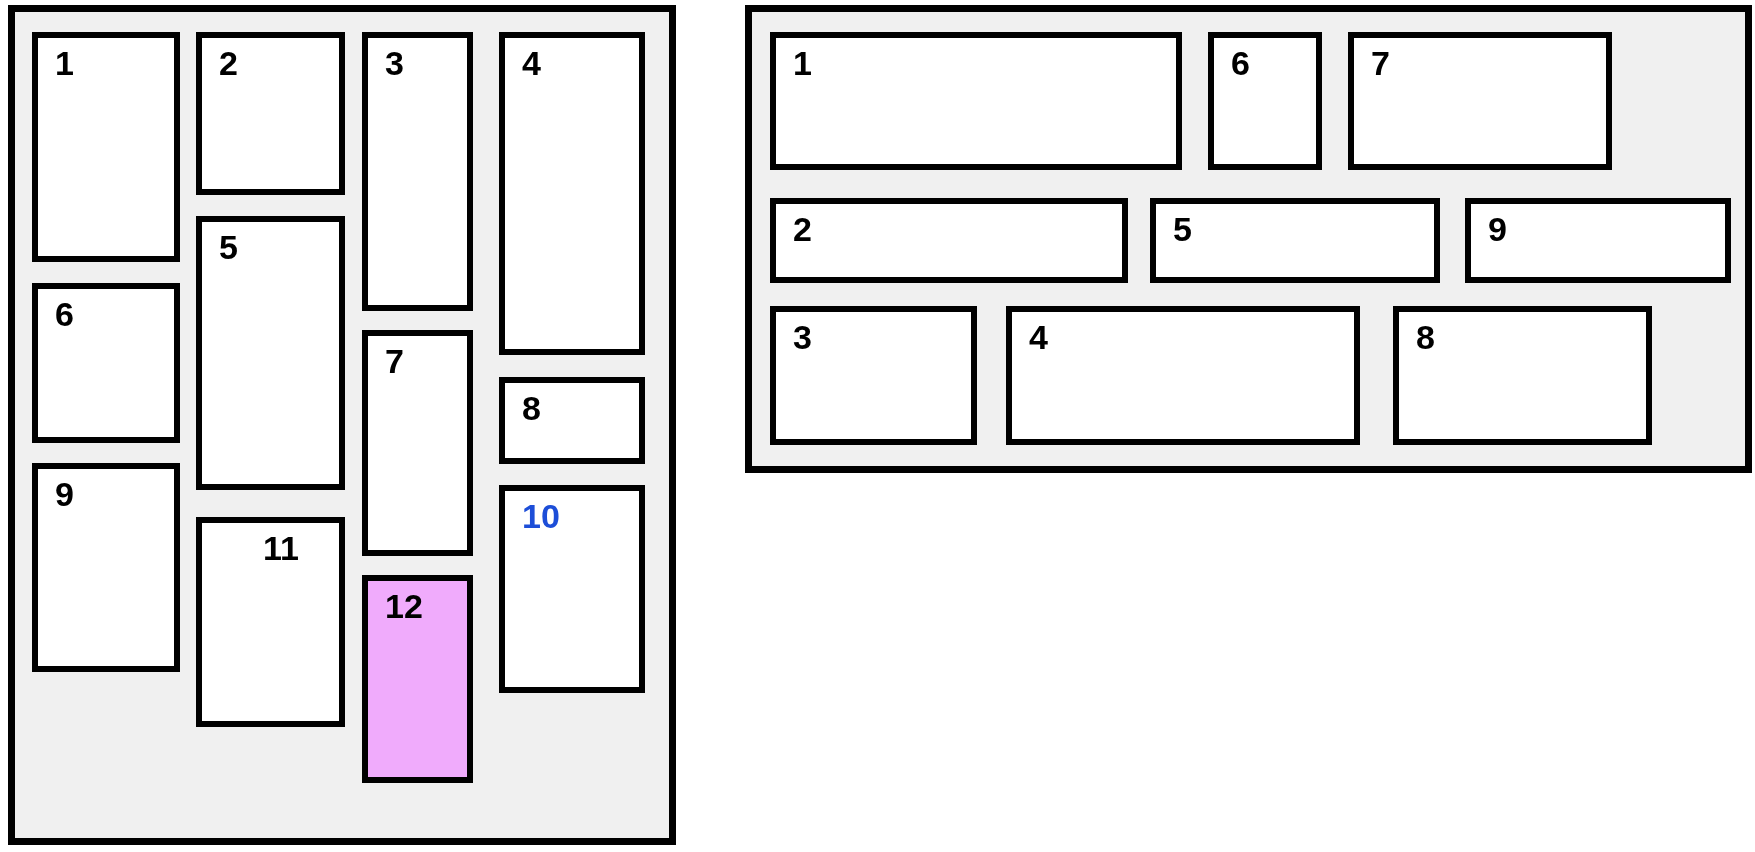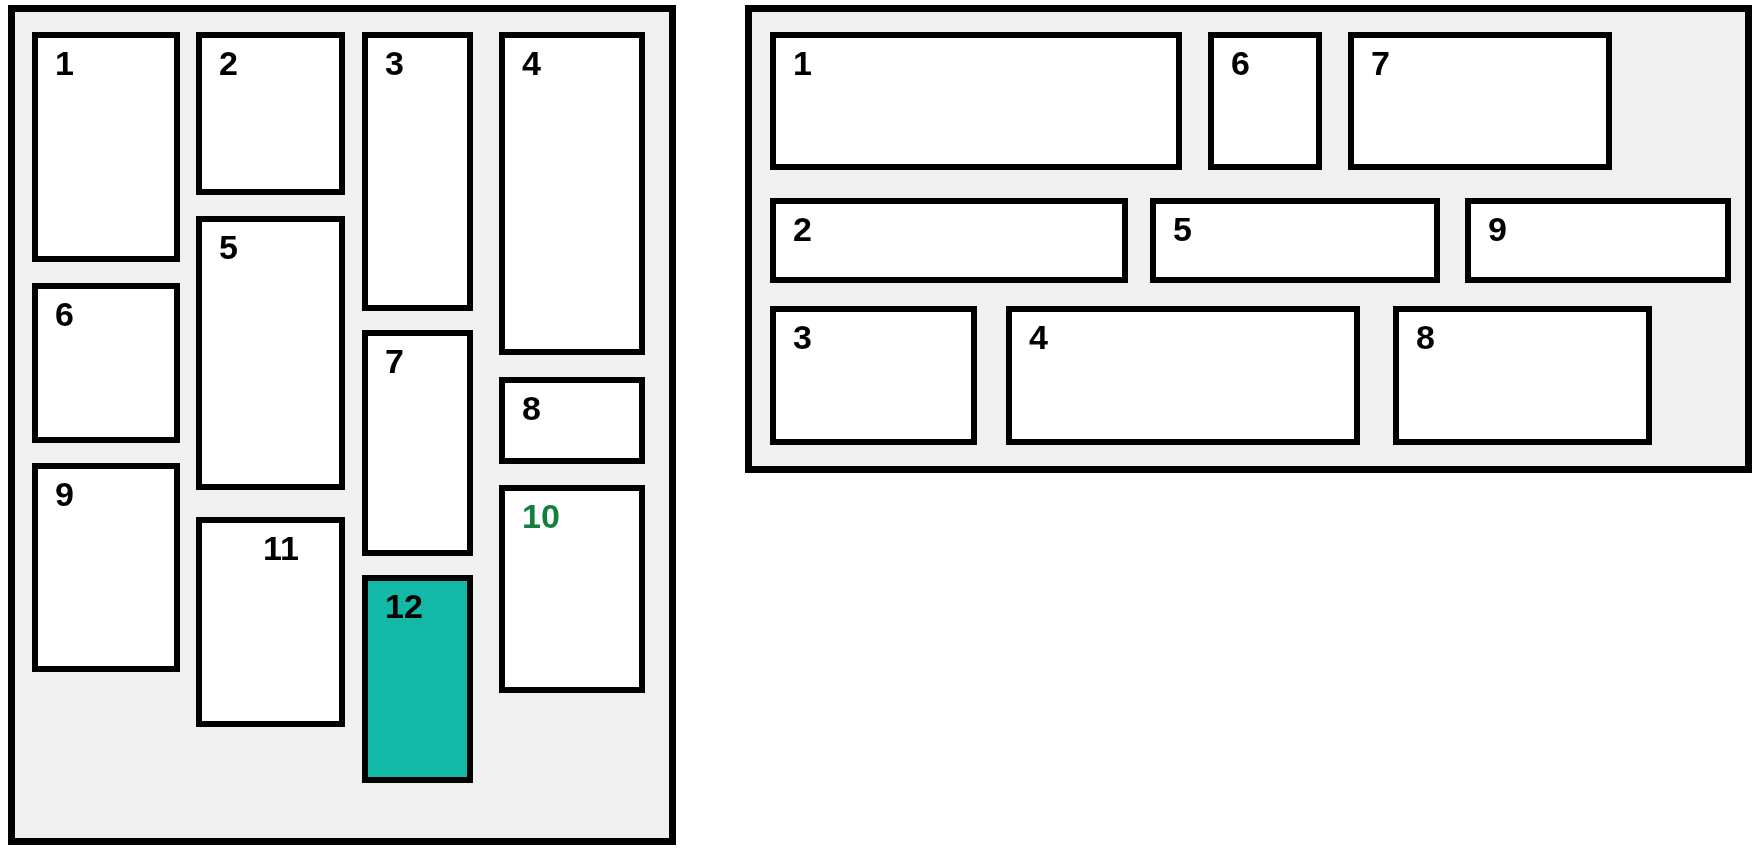--- a/index.html
+++ b/index.html
@@ -61,26 +61,26 @@
       <div class="masonry-box" style="left: 347px; top: 318px; width: 111px; height: 226px; background: rgb(255, 255, 255); border-color: rgb(0, 0, 0); border-width: 6px;">
         <span class="box-number" style="color: rgb(0, 0, 0);">7</span>
       </div>
       <div class="masonry-box" style="left: 484px; top: 365px; width: 146px; height: 87px; background: rgb(255, 255, 255); border-color: rgb(0, 0, 0); border-width: 6px;">
         <span class="box-number" style="color: rgb(0, 0, 0);">8</span>
       </div>
       <div class="masonry-box" style="left: 17px; top: 451px; width: 148px; height: 209px; background: rgb(255, 255, 255); border-color: rgb(0, 0, 0); border-width: 6px;">
         <span class="box-number" style="color: rgb(0, 0, 0);">9</span>
       </div>
       <div class="masonry-box" style="left: 484px; top: 473px; width: 146px; height: 208px; background: rgb(255, 255, 255); border-color: rgb(0, 0, 0); border-width: 6px;">
-        <span class="box-number" style="color: #15803d;">10</span>
+        <span class="box-number" style="color: #1d4ed8;">10</span>
       </div>
       <div class="masonry-box" style="left: 181px; top: 505px; width: 149px; height: 210px; background: rgb(255, 255, 255); border-color: rgb(0, 0, 0); border-width: 6px; padding-left: 44px;">
         <span class="box-number" style="color: rgb(0, 0, 0);">11</span>
       </div>
-      <div class="masonry-box" style="left: 347px; top: 563px; width: 111px; height: 208px; background: #14b8a6; border-color: rgb(0, 0, 0); border-width: 6px;">
+      <div class="masonry-box" style="left: 347px; top: 563px; width: 111px; height: 208px; background: #f0abfc; border-color: rgb(0, 0, 0); border-width: 6px;">
         <span class="box-number" style="color: rgb(0, 0, 0);">12</span>
       </div>
     </div>
   <div class="panel" style="left: 745px; top: 5px; width: 1007px; height: 468px; background: rgb(240, 240, 240); border-color: rgb(0, 0, 0); border-width: 7px;">
       <div class="masonry-box" style="left: 18px; top: 20px; width: 412px; height: 138px; background: rgb(255, 255, 255); border-color: rgb(0, 0, 0); border-width: 6px;">
         <span class="box-number" style="color: rgb(0, 0, 0);">1</span>
       </div>
       <div class="masonry-box" style="left: 18px; top: 186px; width: 358px; height: 85px; background: rgb(255, 255, 255); border-color: rgb(0, 0, 0); border-width: 6px;">
         <span class="box-number" style="color: rgb(0, 0, 0);">2</span>
       </div>

